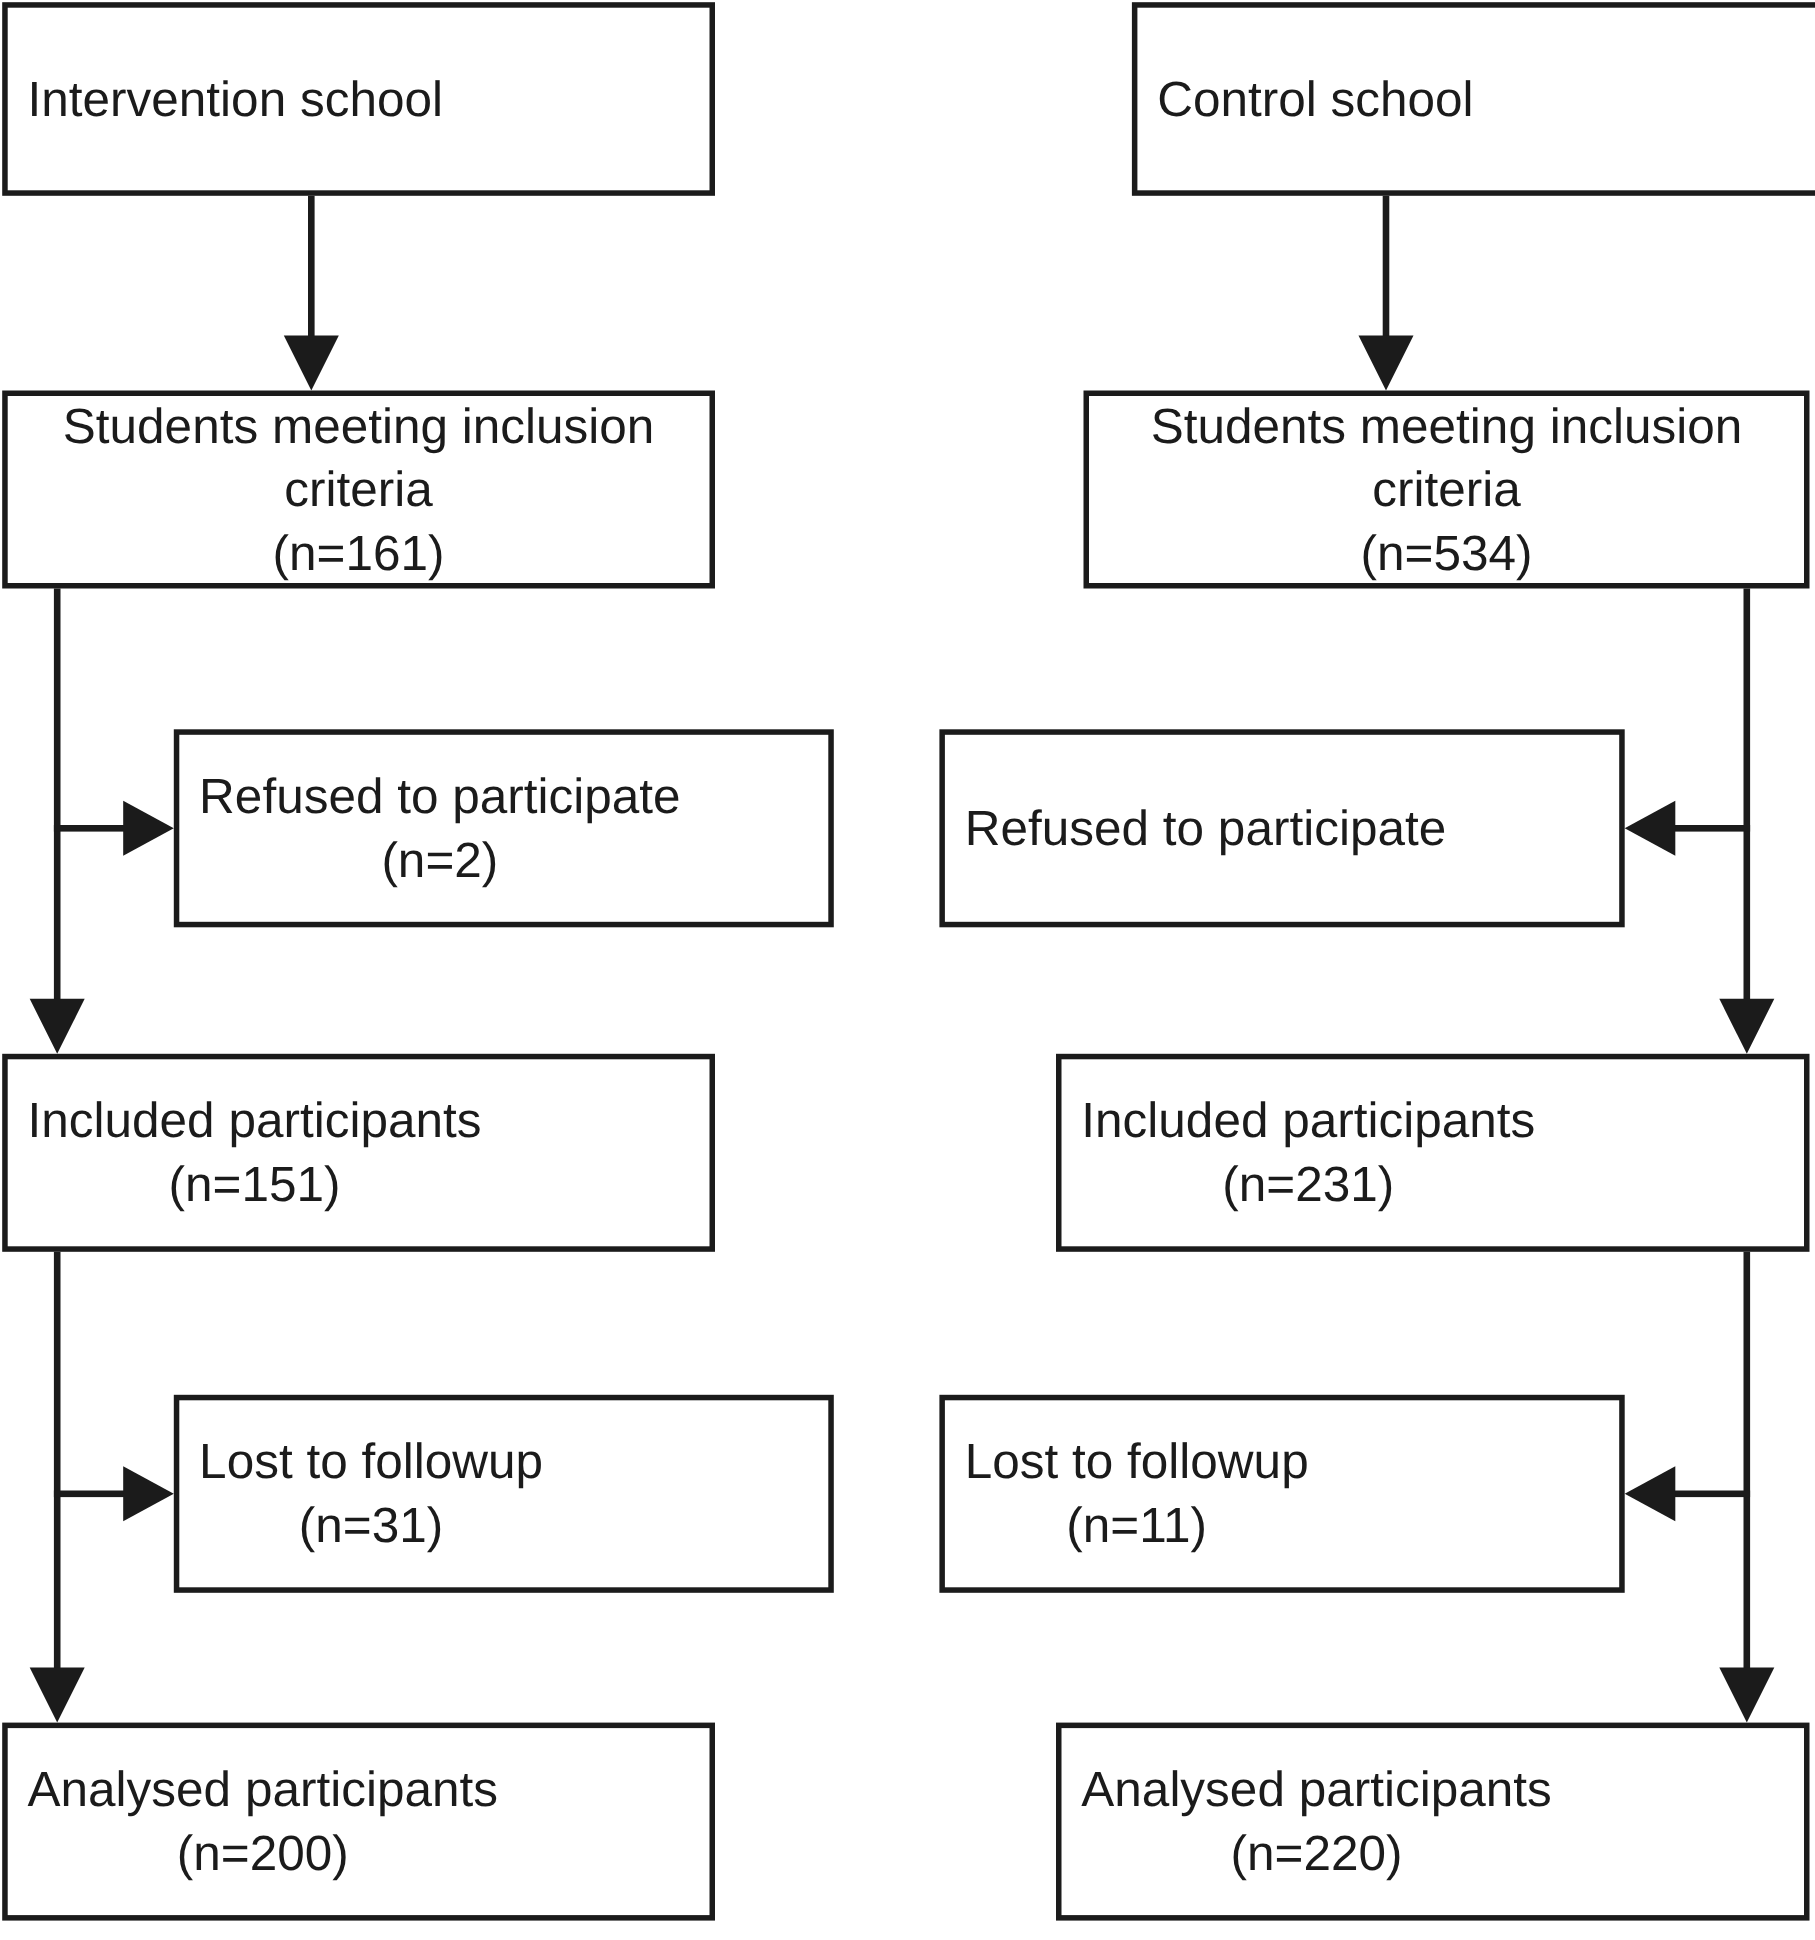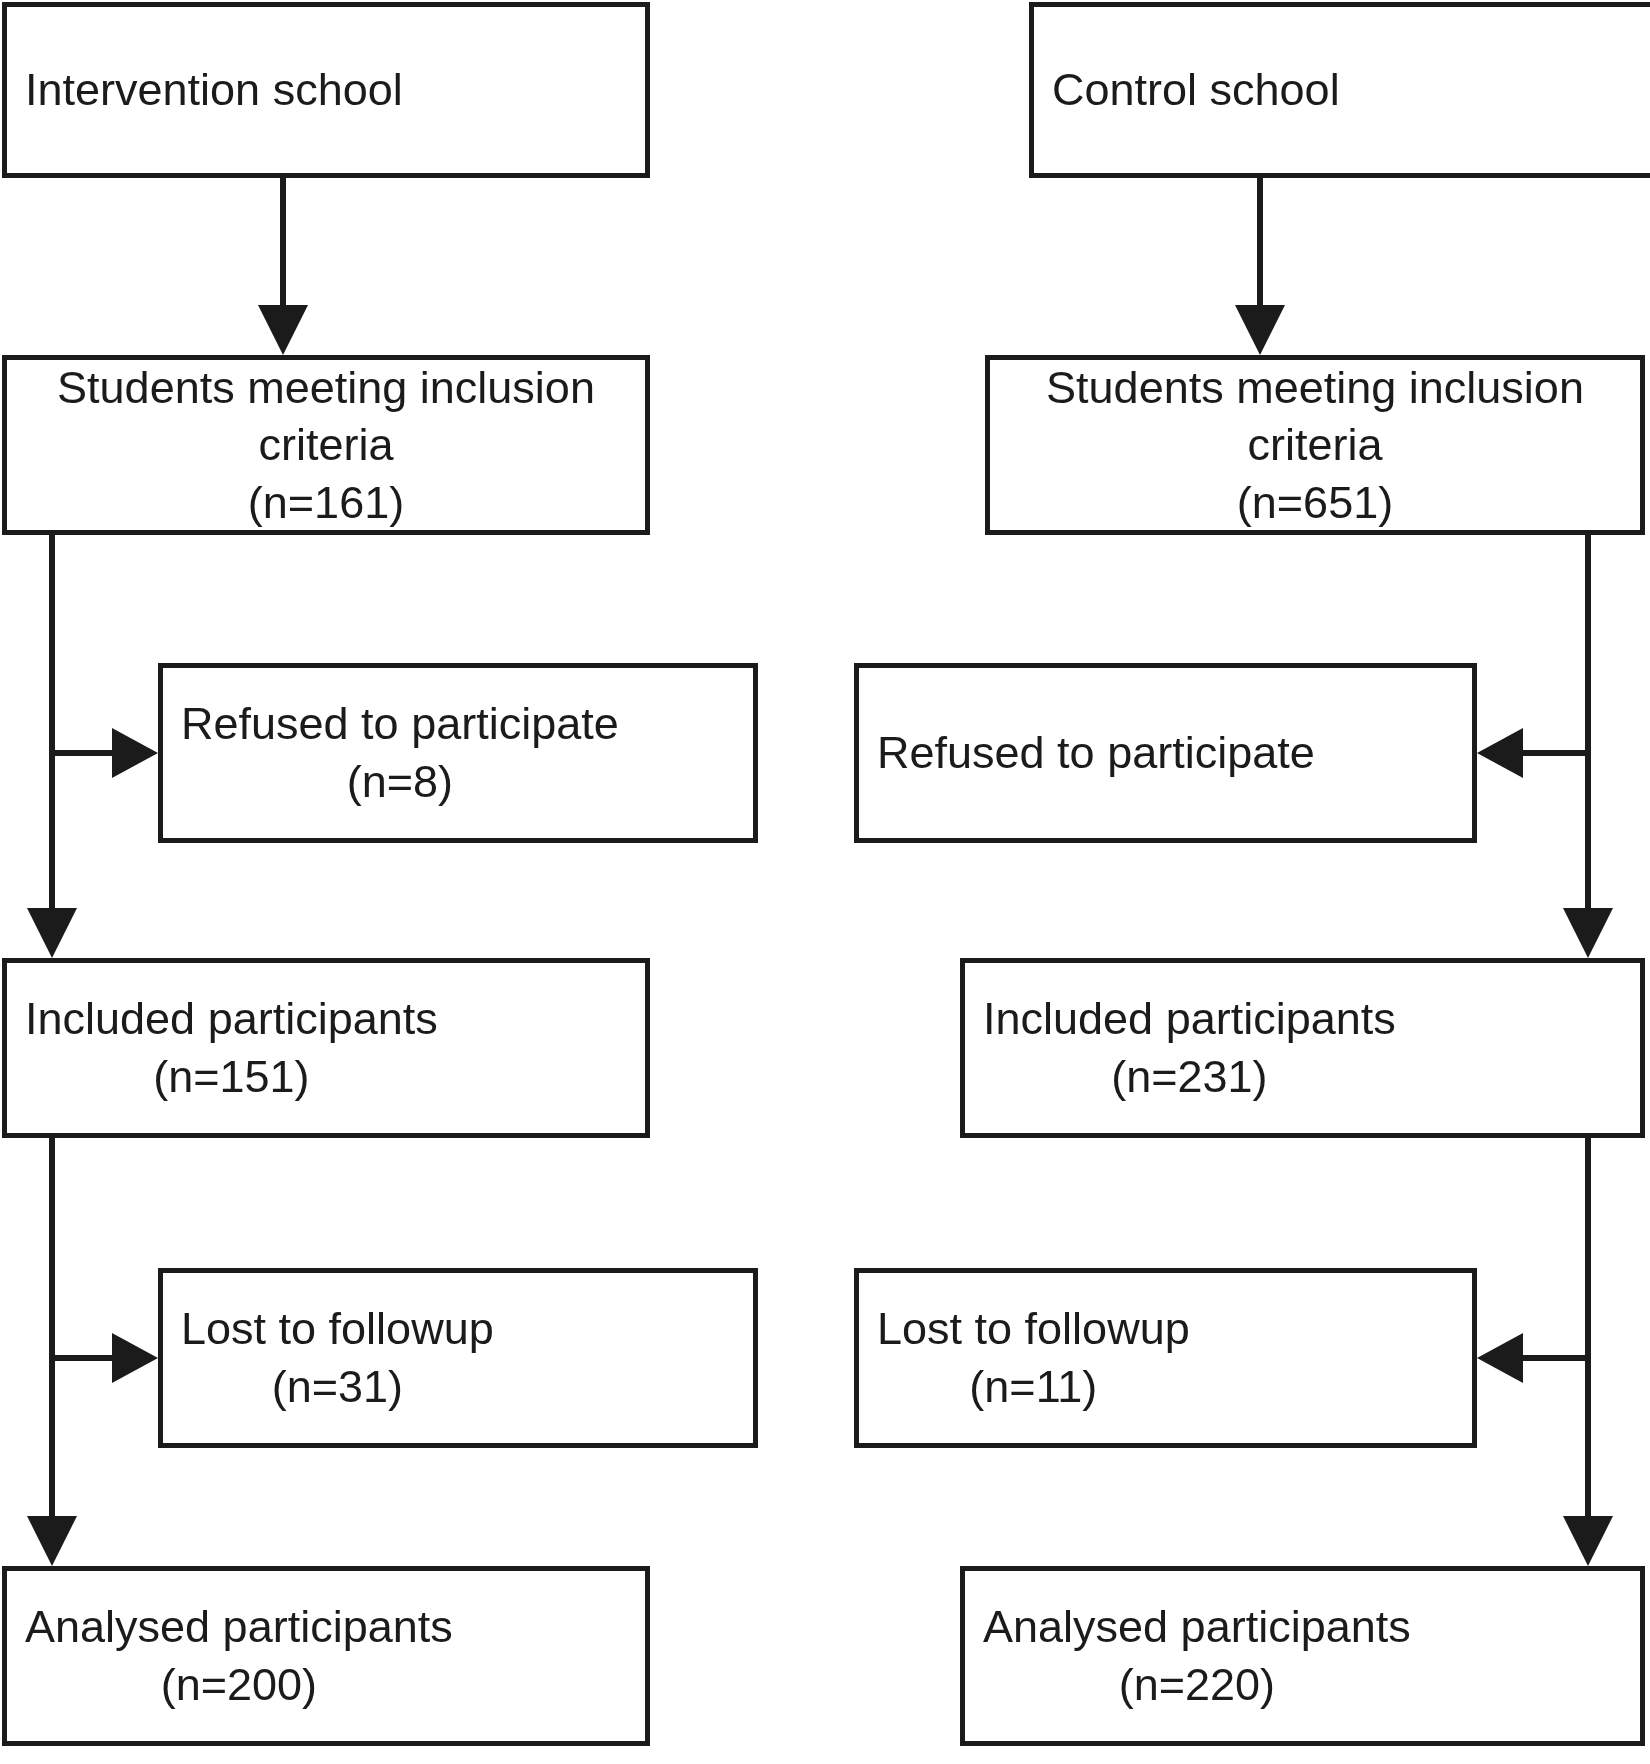--- a/index.html
+++ b/index.html
@@ -65,21 +65,21 @@
   <div class="box b-l2">
     <div class="box-text">
       <span>Students meeting inclusion criteria</span>
       <span>(n=161)</span>
     </div>
   </div>
 
   <div class="box b-lref">
     <div class="box-text">
       <span>Refused to participate</span>
-      <span>(n=8)</span>
+      <span>(n=2)</span>
     </div>
   </div>
 
   <div class="box b-l3">
     <div class="box-text">
       <span>Included participants</span>
       <span>(n=151)</span>
     </div>
   </div>
 
@@ -97,21 +97,21 @@
     </div>
   </div>
 
   <div class="box b-r1">
     <div class="box-text">Control school</div>
   </div>
 
   <div class="box b-r2">
     <div class="box-text">
       <span>Students meeting inclusion criteria</span>
-      <span>(n=651)</span>
+      <span>(n=534)</span>
     </div>
   </div>
 
   <div class="box b-rref">
     <div class="box-text">
       <span>Refused to participate</span>
     </div>
   </div>
 
   <div class="box b-r3">

